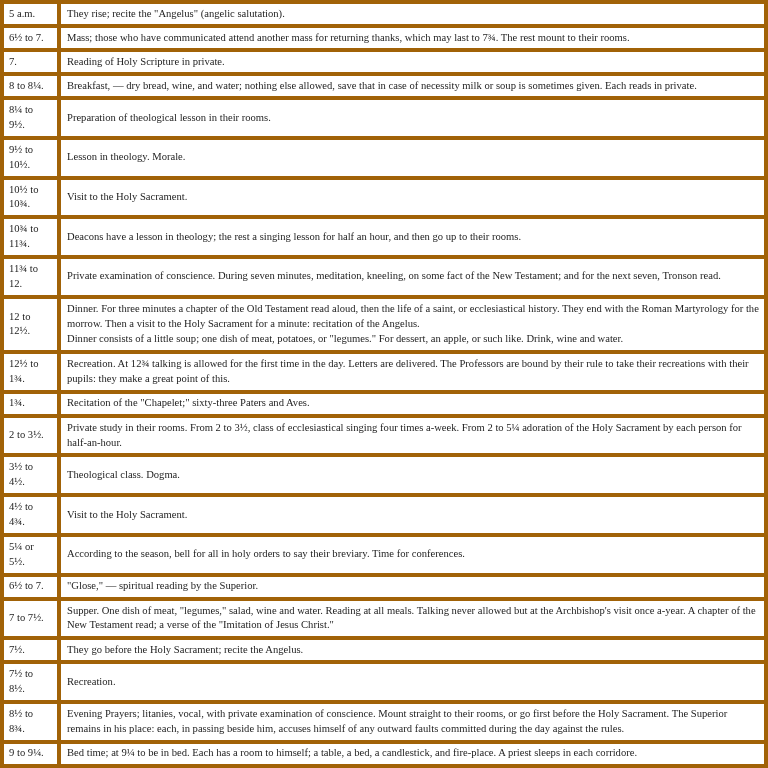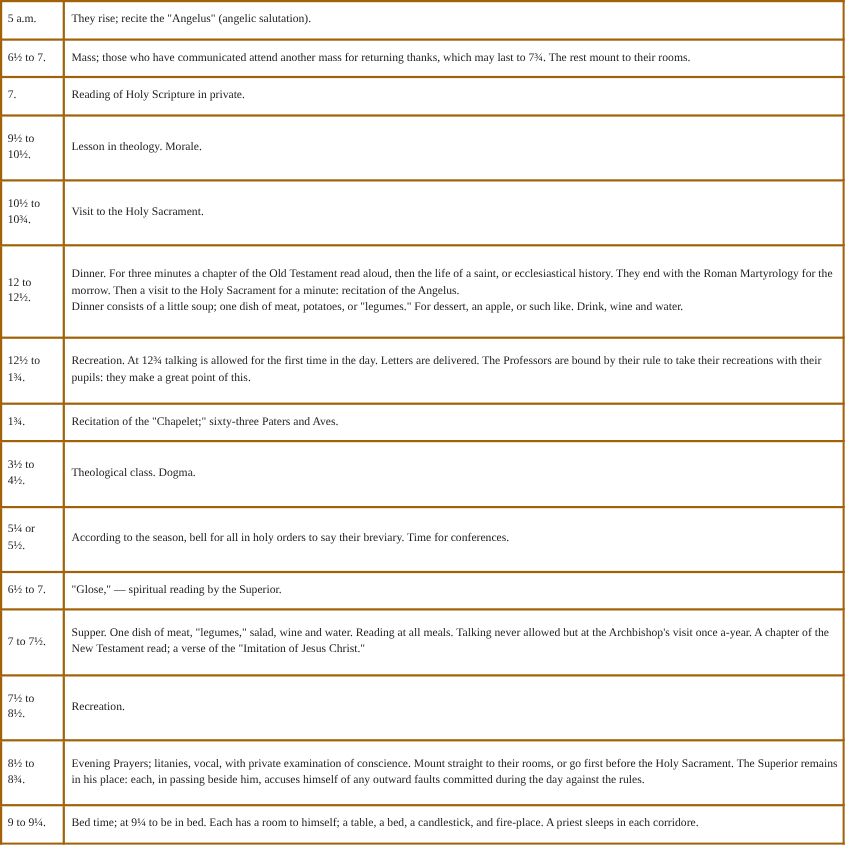--- a/index.html
+++ b/index.html
@@ -15,21 +15,21 @@
     color: #1d1d1d;
   }
   table.schedule {
     border-collapse: collapse;
     table-layout: fixed;
     width: 768px;
     height: 768px;
   }
   col.col-time { width: 57px; }
   td {
-    border: 2px solid #a16207;
+    border: 4px solid #a16207;
     vertical-align: middle;
     white-space: pre-line;
     font-size: 10.6px;
     line-height: 14.8px;
     padding: 2px 0 2px 5px;
     overflow: hidden;
   }
   td.desc {
     padding-left: 6px;
     padding-right: 4px;
@@ -50,61 +50,93 @@
   </tr>
       <tr>
     <td class="time">6½ to 7.</td>
     <td class="desc">Mass; those who have communicated attend another mass for returning thanks, which may last to 7¾. The rest mount to their rooms.</td>
   </tr>
       <tr>
     <td class="time">7.</td>
     <td class="desc">Reading of Holy Scripture in private.</td>
   </tr>
       <tr>
+    <td class="time">8 to 8¼.</td>
+    <td class="desc">Breakfast, — dry bread, wine, and water; nothing else allowed, save that in case of necessity milk or soup is sometimes given. Each reads in private.</td>
+  </tr>
+      <tr>
+    <td class="time">8¼ to
+9½.</td>
+    <td class="desc">Preparation of theological lesson in their rooms.</td>
+  </tr>
+      <tr>
     <td class="time">9½ to
 10½.</td>
     <td class="desc">Lesson in theology. Morale.</td>
   </tr>
       <tr>
     <td class="time">10½ to
 10¾.</td>
     <td class="desc">Visit to the Holy Sacrament.</td>
+  </tr>
+      <tr>
+    <td class="time">10¾ to
+11¾.</td>
+    <td class="desc">Deacons have a lesson in theology; the rest a singing lesson for half an hour, and then go up to their rooms.</td>
+  </tr>
+      <tr>
+    <td class="time">11¾ to
+12.</td>
+    <td class="desc">Private examination of conscience. During seven minutes, meditation, kneeling, on some fact of the New Testament; and for the next seven, Tronson read.</td>
   </tr>
       <tr>
     <td class="time">12 to
 12½.</td>
     <td class="desc">Dinner. For three minutes a chapter of the Old Testament read aloud, then the life of a saint, or ecclesiastical history. They end with the Roman Martyrology for the morrow. Then a visit to the Holy Sacrament for a minute: recitation of the Angelus.
 Dinner consists of a little soup; one dish of meat, potatoes, or "legumes." For dessert, an apple, or such like. Drink, wine and water.</td>
   </tr>
       <tr>
     <td class="time">12½ to
 1¾.</td>
     <td class="desc">Recreation. At 12¾ talking is allowed for the first time in the day. Letters are delivered. The Professors are bound by their rule to take their recreations with their pupils: they make a great point of this.</td>
   </tr>
       <tr>
     <td class="time">1¾.</td>
     <td class="desc">Recitation of the "Chapelet;" sixty-three Paters and Aves.</td>
   </tr>
       <tr>
+    <td class="time">2 to 3½.</td>
+    <td class="desc">Private study in their rooms. From 2 to 3½, class of ecclesiastical singing four times a-week. From 2 to 5¼ adoration of the Holy Sacrament by each person for half-an-hour.</td>
+  </tr>
+      <tr>
     <td class="time">3½ to
 4½.</td>
     <td class="desc">Theological class. Dogma.</td>
+  </tr>
+      <tr>
+    <td class="time">4½ to
+4¾.</td>
+    <td class="desc">Visit to the Holy Sacrament.</td>
   </tr>
       <tr>
     <td class="time">5¼ or
 5½.</td>
     <td class="desc">According to the season, bell for all in holy orders to say their breviary. Time for conferences.</td>
   </tr>
       <tr>
     <td class="time">6½ to 7.</td>
     <td class="desc">"Glose," — spiritual reading by the Superior.</td>
   </tr>
       <tr>
     <td class="time">7 to 7½.</td>
     <td class="desc">Supper. One dish of meat, "legumes," salad, wine and water. Reading at all meals. Talking never allowed but at the Archbishop's visit once a-year. A chapter of the New Testament read; a verse of the "Imitation of Jesus Christ."</td>
+  </tr>
+      <tr>
+    <td class="time">7½.</td>
+    <td class="desc">They go before the Holy Sacrament; recite the Angelus.</td>
   </tr>
       <tr>
     <td class="time">7½ to
 8½.</td>
     <td class="desc">Recreation.</td>
   </tr>
       <tr>
     <td class="time">8½ to
 8¾.</td>
     <td class="desc">Evening Prayers; litanies, vocal, with private examination of conscience. Mount straight to their rooms, or go first before the Holy Sacrament. The Superior remains in his place: each, in passing beside him, accuses himself of any outward faults committed during the day against the rules.</td>

